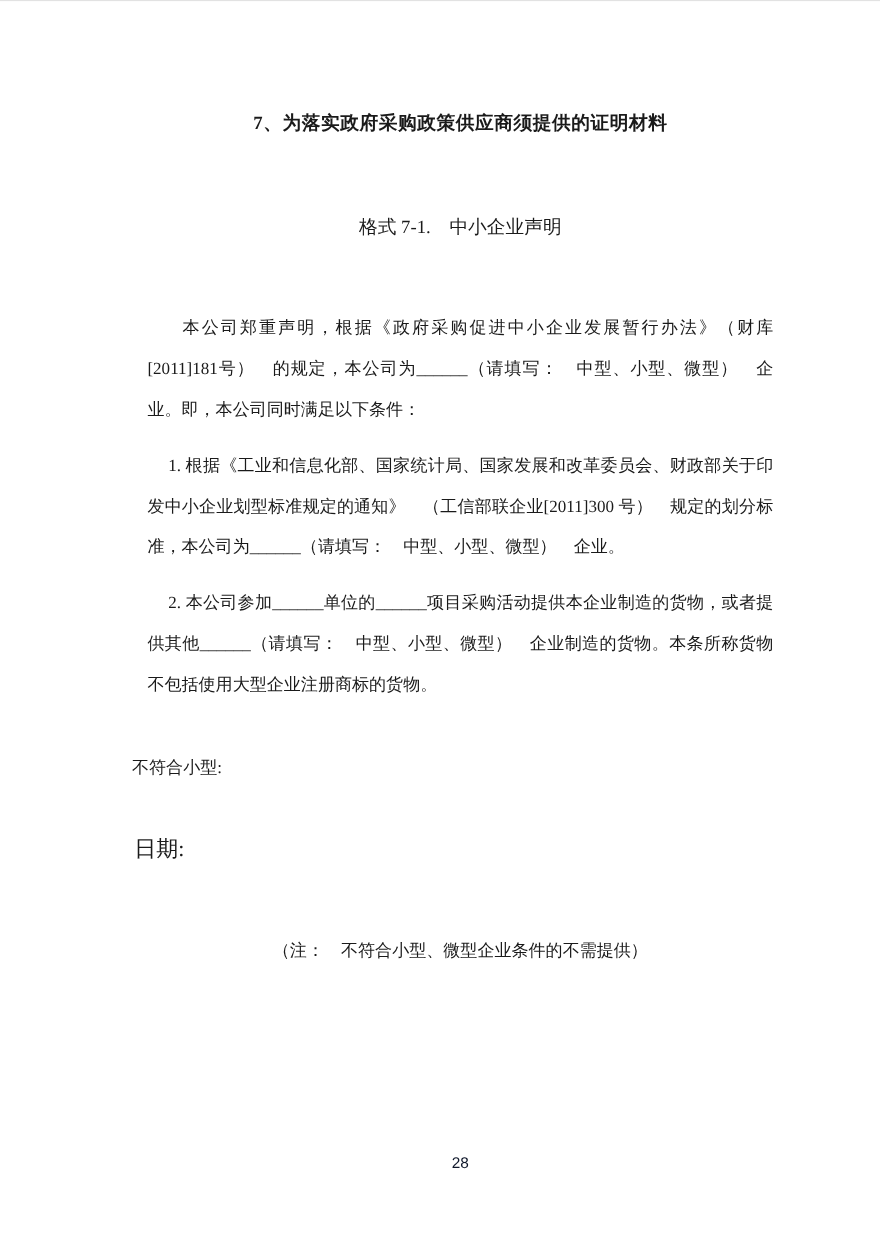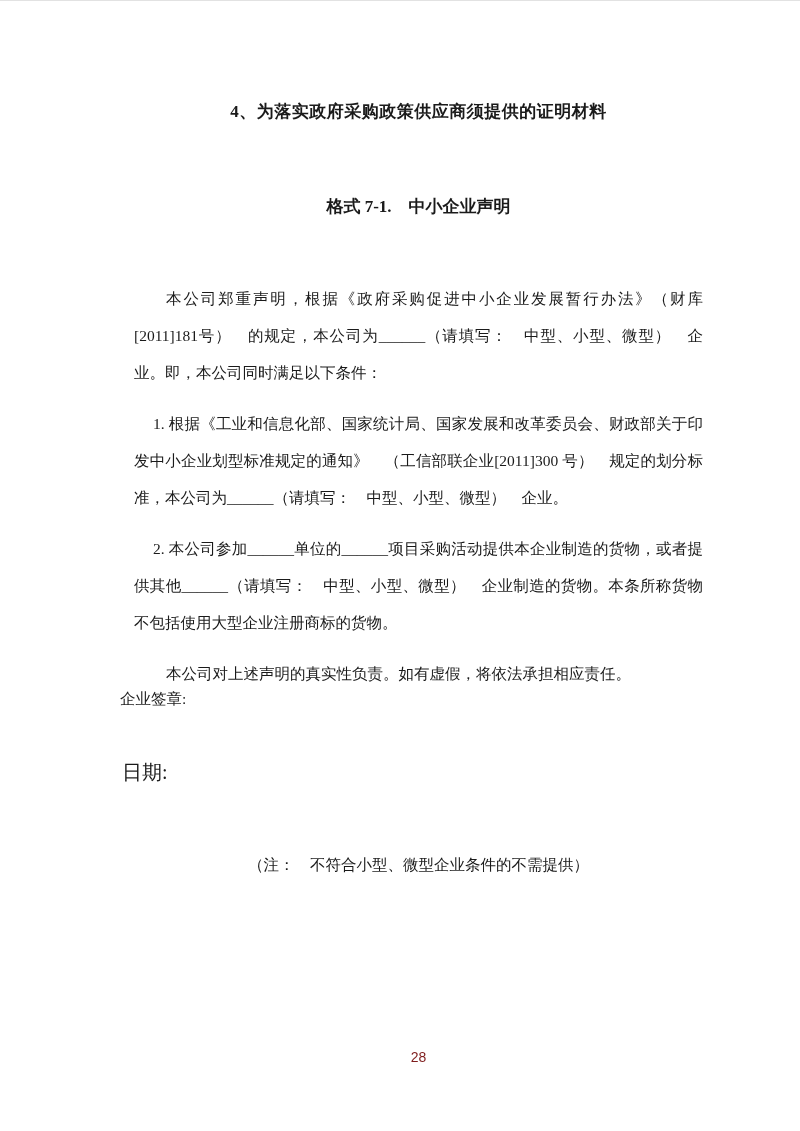--- a/index.html
+++ b/index.html
@@ -32,21 +32,21 @@
     letter-spacing: 0.5px;
   }
   .form-heading {
     position: absolute;
     top: 194px;
     left: 120px;
     width: 597px;
     margin: 0;
     text-align: center;
     font-size: 17px;
-    font-weight: 700;
+    font-weight: 400;
     line-height: 24px;
   }
   .doc-body {
     position: absolute;
     top: 265px;
     left: 120px;
     width: 597px;
     font-size: 15.5px;
     line-height: 37px;
     text-align: justify;
@@ -82,40 +82,39 @@
   }
   .page-number {
     position: absolute;
     top: 1048px;
     left: 120px;
     width: 597px;
     text-align: center;
     font-size: 14px;
     line-height: 16px;
     font-family: "Liberation Sans", "DejaVu Sans", sans-serif;
-    color: #7f1d1d;
+    color: #0f172a;
   }
 </style>
 </head>
 <body>
 
 <div class="page">
 
-  <h1 class="doc-title">4、为落实政府采购政策供应商须提供的证明材料</h1>
+  <h1 class="doc-title">7、为落实政府采购政策供应商须提供的证明材料</h1>
 
   <h2 class="form-heading">格式 7-1.　中小企业声明</h2>
 
   <div class="doc-body">
     <p class="p-indent">本公司郑重声明，根据《政府采购促进中小企业发展暂行办法》（财库[2011]181号）　的规定，本公司为______（请填写：　中型、小型、微型）　企业。即，本公司同时满足以下条件：</p>
     <p class="p-num">1. 根据《工业和信息化部、国家统计局、国家发展和改革委员会、财政部关于印发中小企业划型标准规定的通知》　（工信部联企业[2011]300 号）　规定的划分标准，本公司为______（请填写：　中型、小型、微型）　企业。</p>
     <p class="p-num">2. 本公司参加______单位的______项目采购活动提供本企业制造的货物，或者提供其他______（请填写：　中型、小型、微型）　企业制造的货物。本条所称货物不包括使用大型企业注册商标的货物。</p>
-    <p class="p-indent">本公司对上述声明的真实性负责。如有虚假，将依法承担相应责任。</p>
   </div>
 
-  <div class="seal-label">企业签章:</div>
+  <div class="seal-label">不符合小型:</div>
 
   <div class="date-label">日期:</div>
 
   <div class="note-line">（注：　不符合小型、微型企业条件的不需提供）</div>
 
   <div class="page-number">28</div>
 
 </div>
 
 </body></html>

